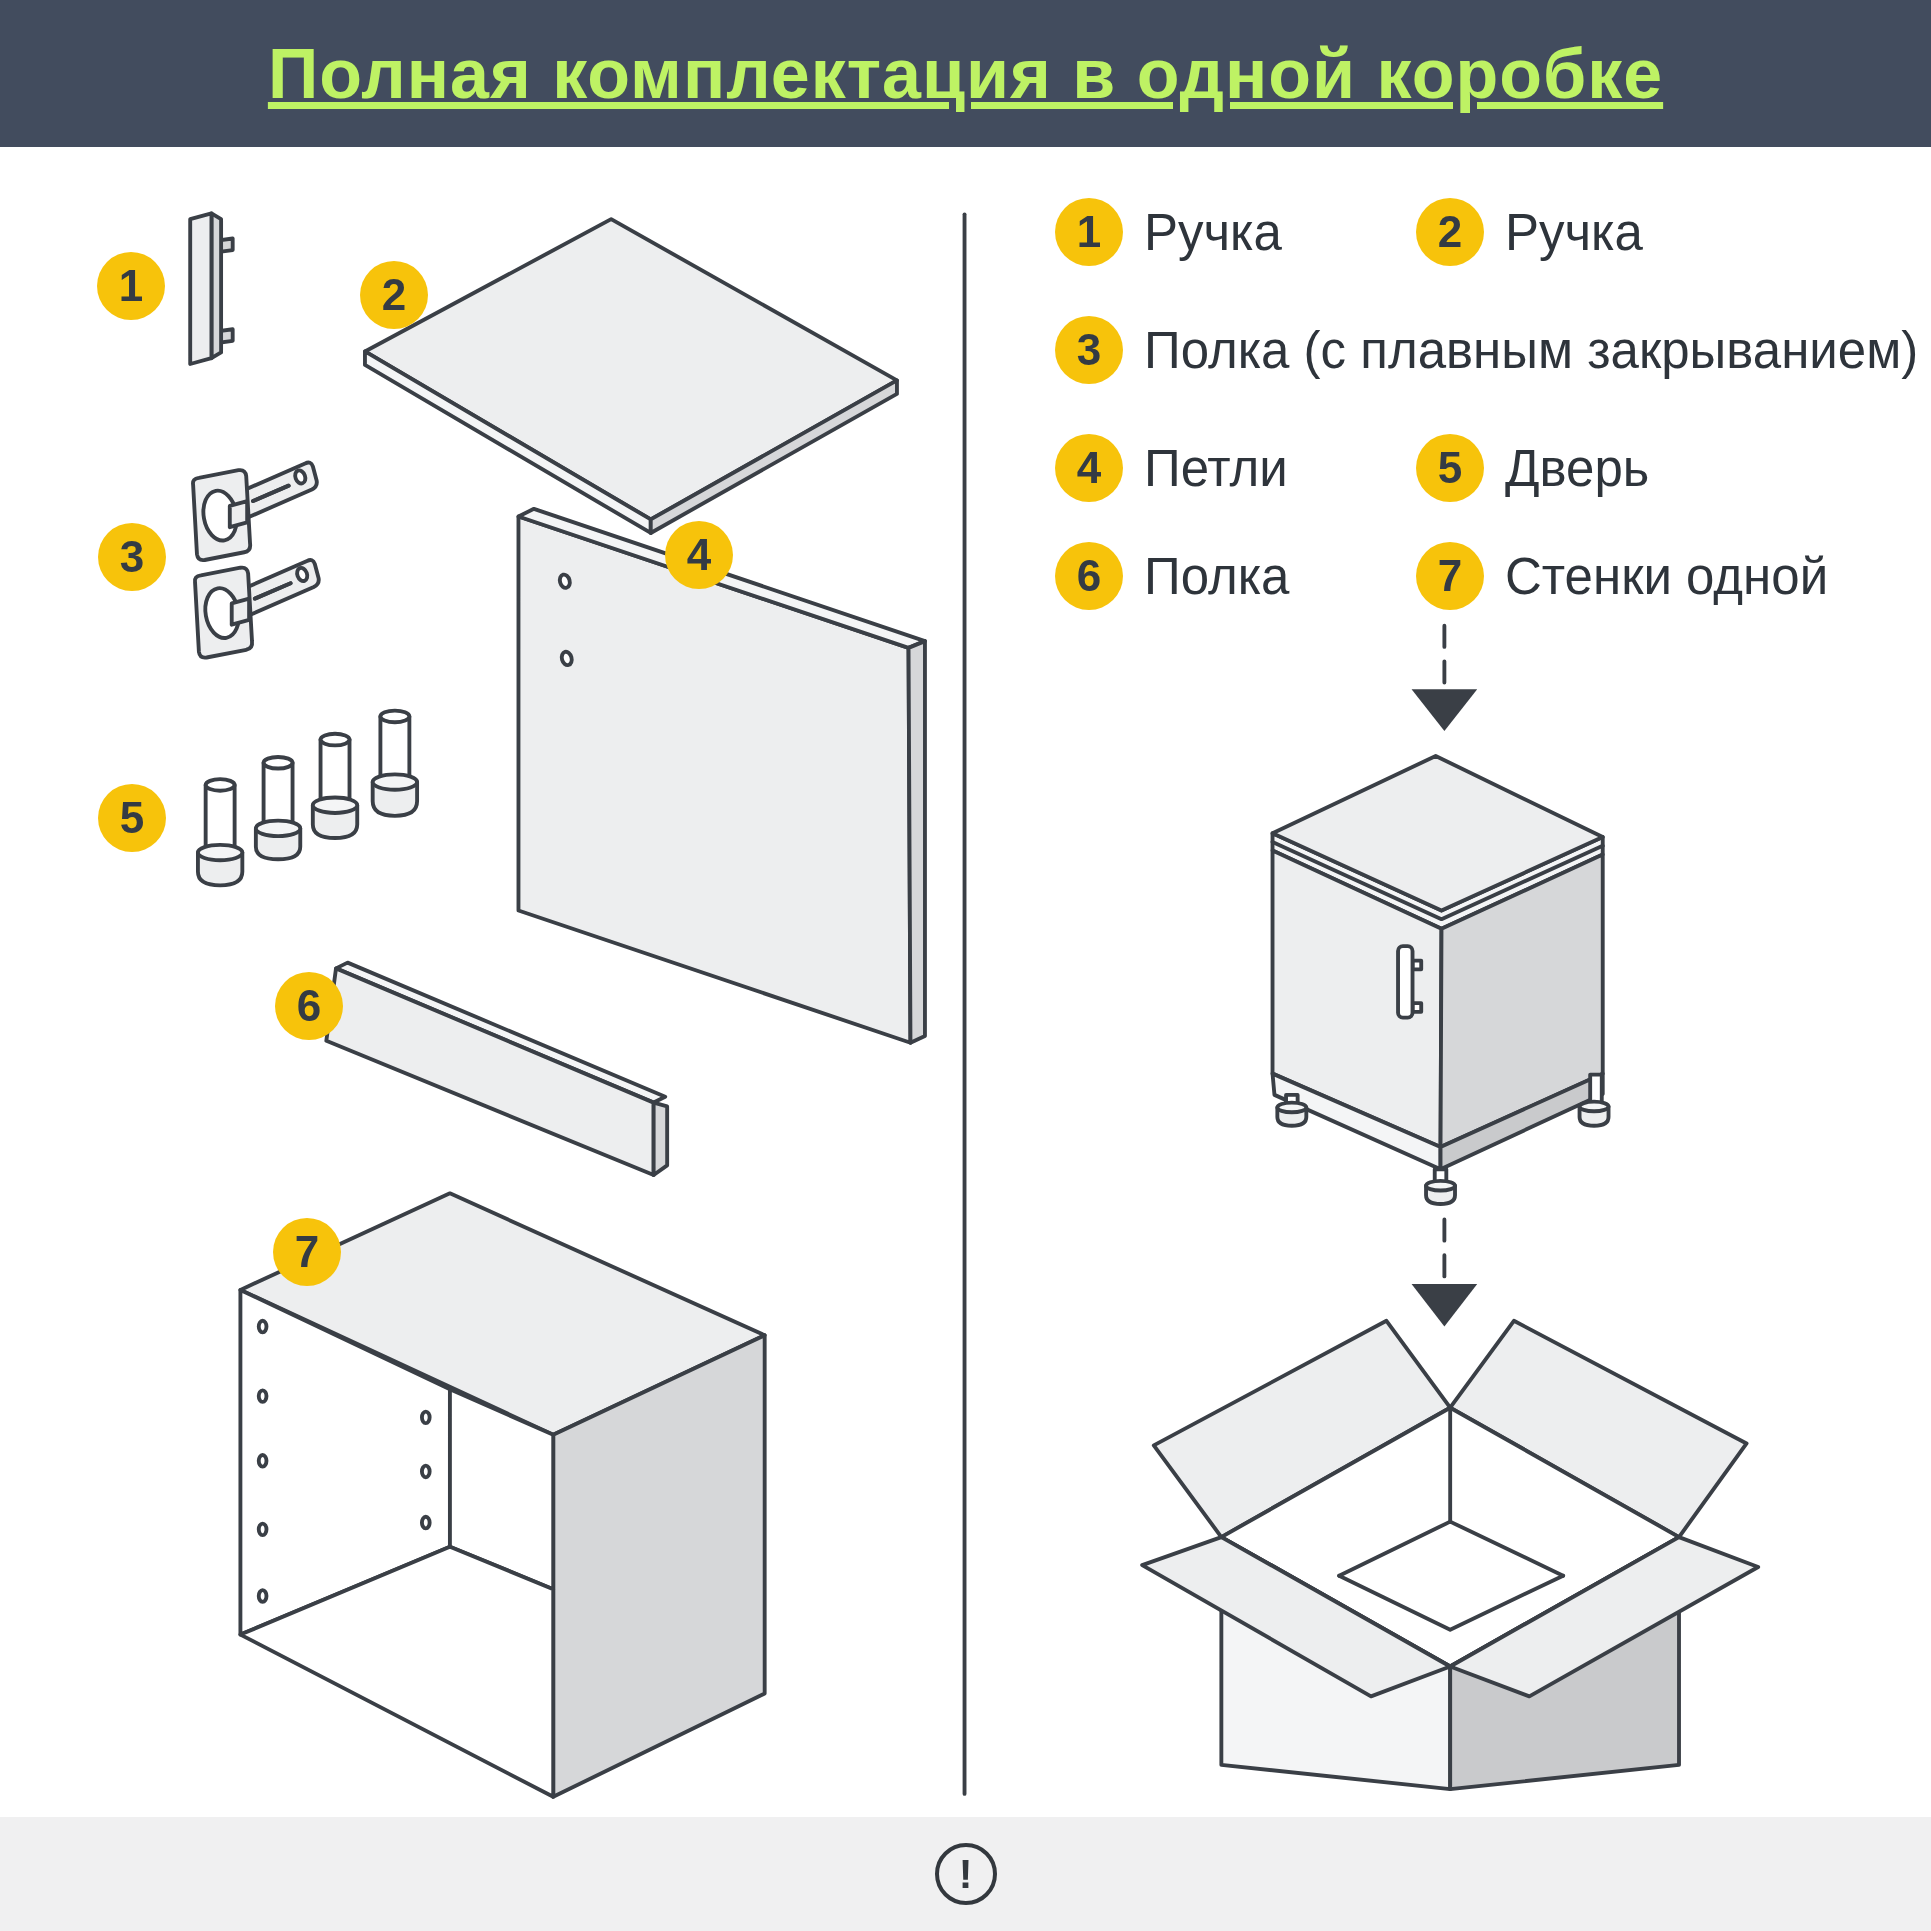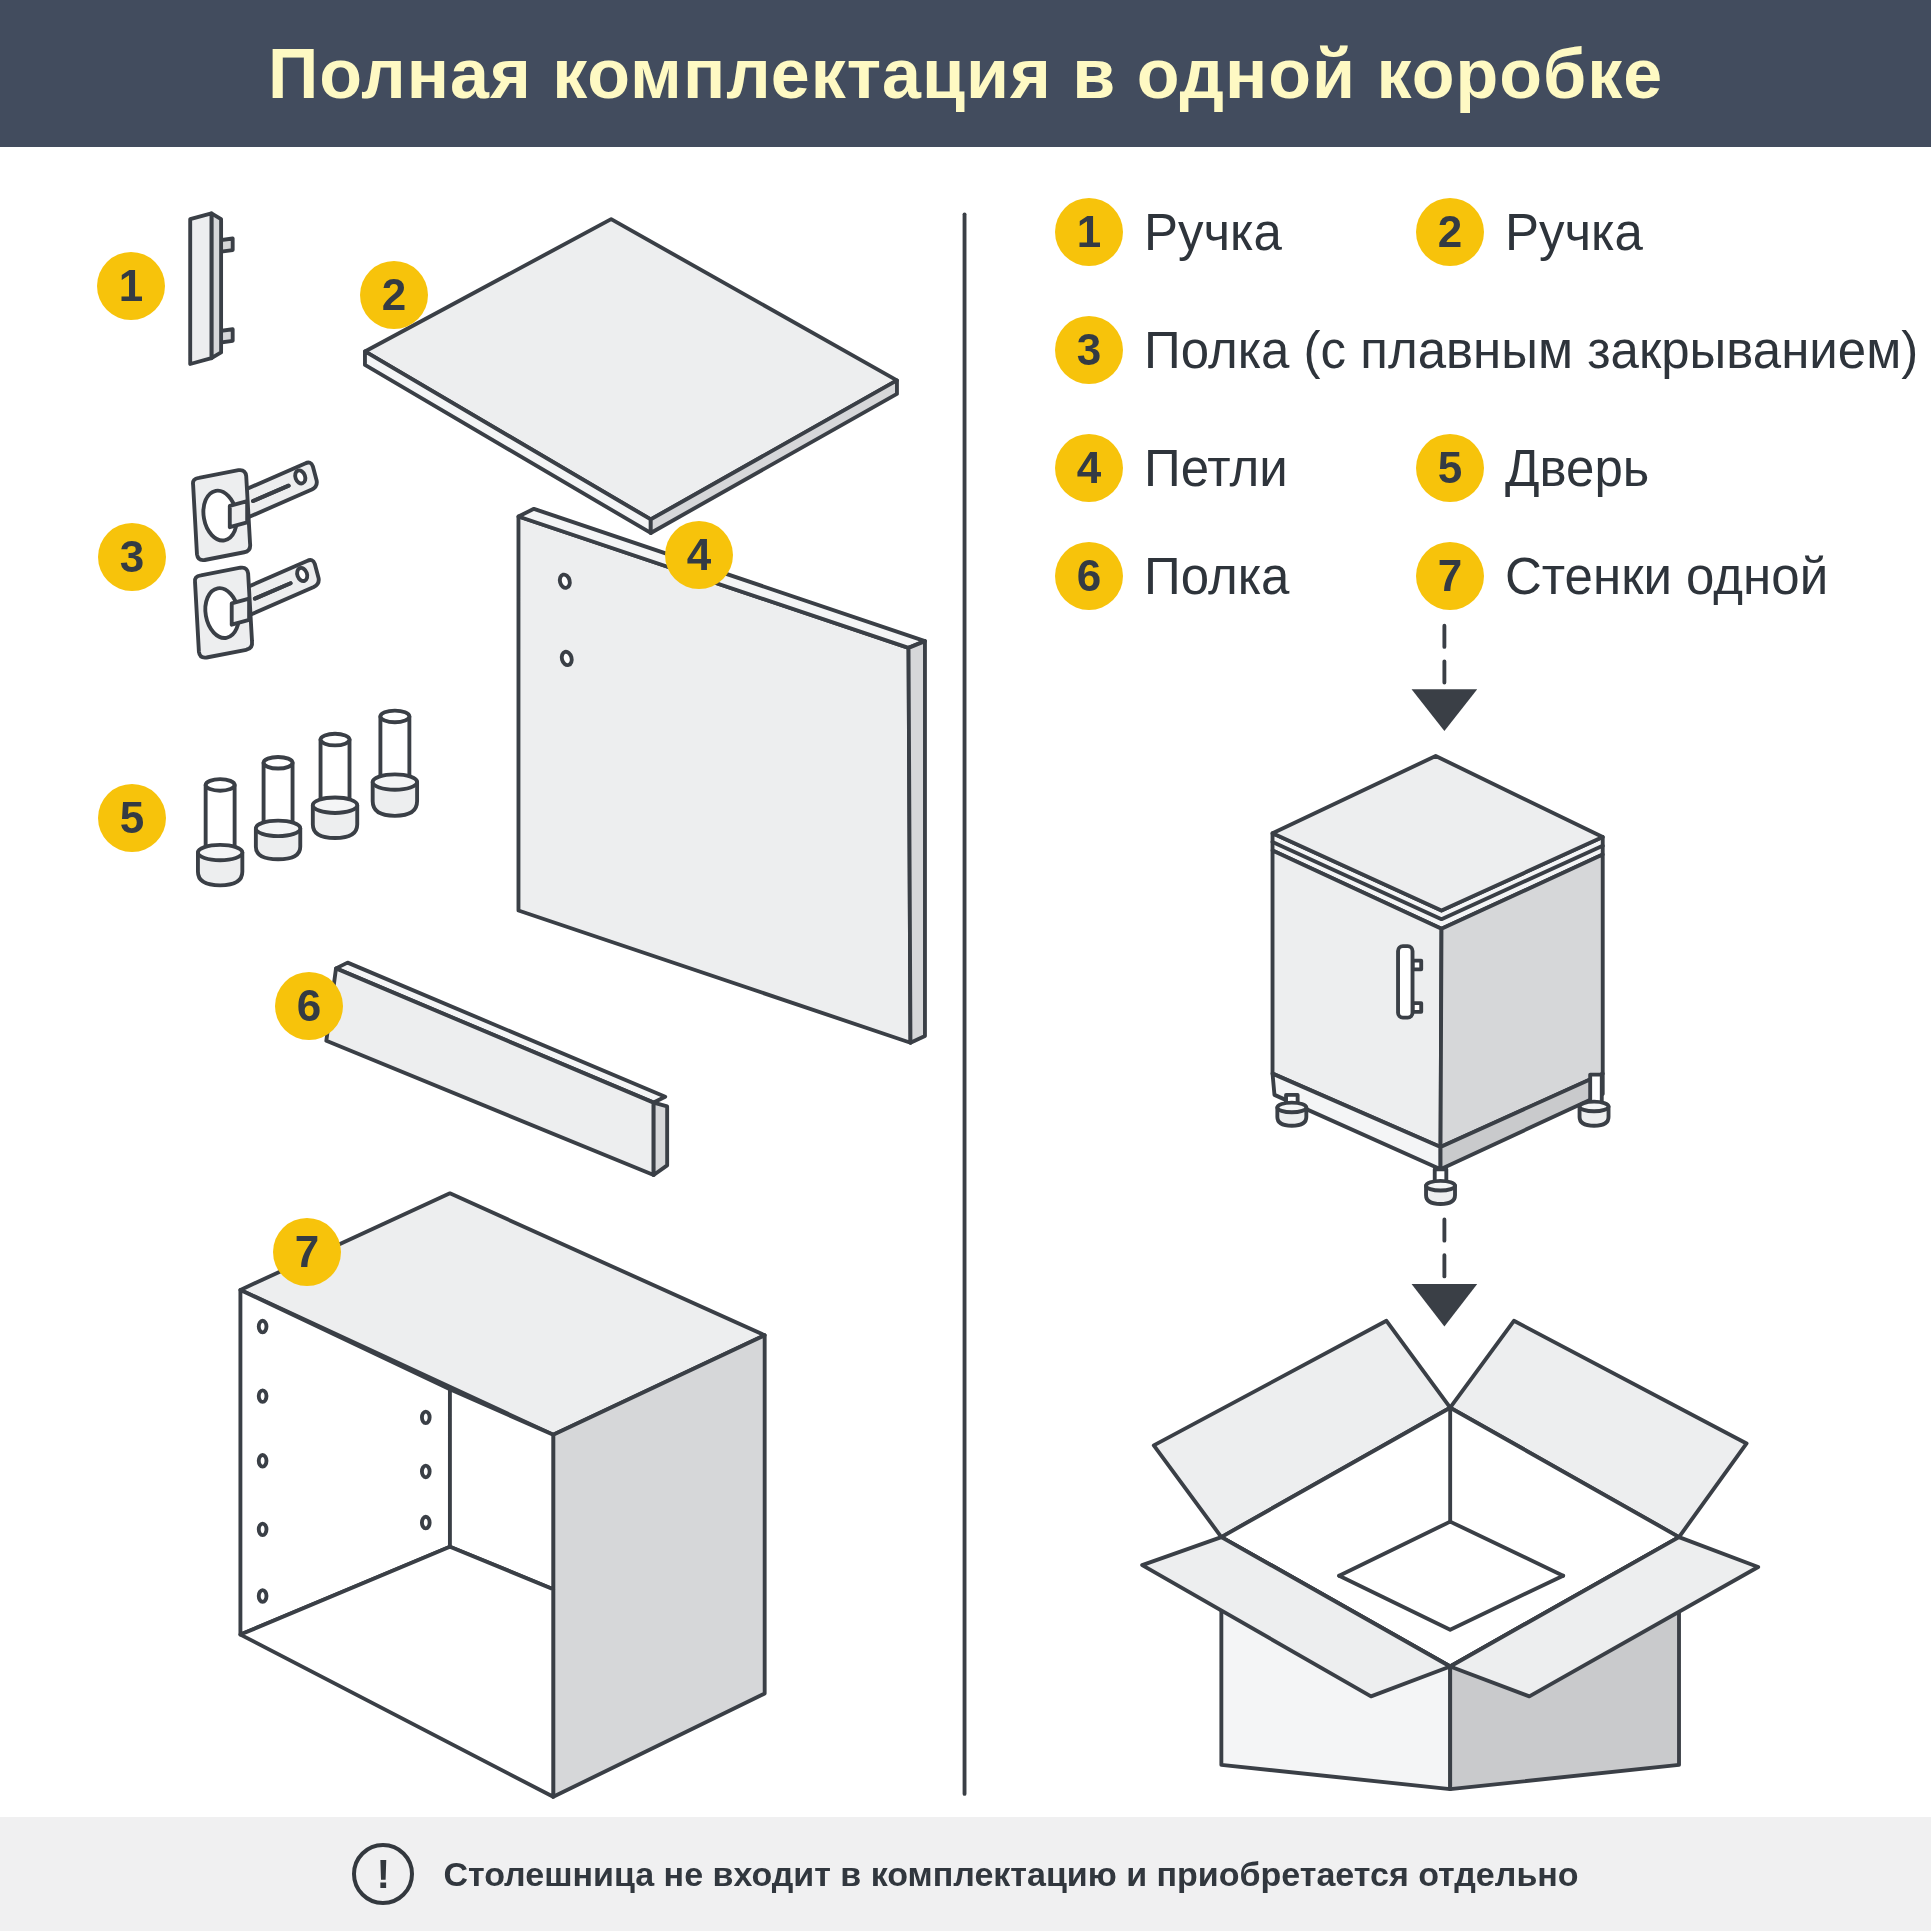--- a/index.html
+++ b/index.html
@@ -10,22 +10,23 @@
     font-family:"Liberation Sans", sans-serif;
     overflow:hidden;
   }
   
   .header{
     position:absolute;left:0;top:0;width:1931px;height:147px;
     background:#424C5E;
     display:flex;align-items:center;justify-content:center;
   }
   .header-title{
-    color:#fef9c3;font-size:70px;font-weight:700;letter-spacing:1px;
+    color:#bef264;font-size:70px;font-weight:700;letter-spacing:1px;
     white-space:nowrap;
+    text-decoration:underline;
   }
   
   .art{position:absolute;left:0;top:0;width:1931px;height:1931px;}
   .art path,.art line,.art ellipse,.art rect,.art polyline{
     stroke:#3A3F46;stroke-width:4;stroke-linejoin:round;stroke-linecap:round;
   }
   .f-light{fill:#EDEEEF;}
   .f-lighter{fill:#F4F5F6;}
   .f-mid{fill:#D6D7D9;}
   .f-dark{fill:#C9CACC;}
@@ -249,17 +250,16 @@
       <div class="legend-label">Полка</div>
     </div>
     <div class="legend-item" style="left:1416px;top:542px;">
       <div class="legend-badge">7</div>
       <div class="legend-label">Стенки одной</div>
     </div>
   </div>
 
   <div class="footer">
     <div class="footer-icon">!</div>
-    <div class="footer-note">Столешница не входит в комплектацию и приобретается отдельно</div>
   </div>
 
 </div>
 
 
 </body></html>

